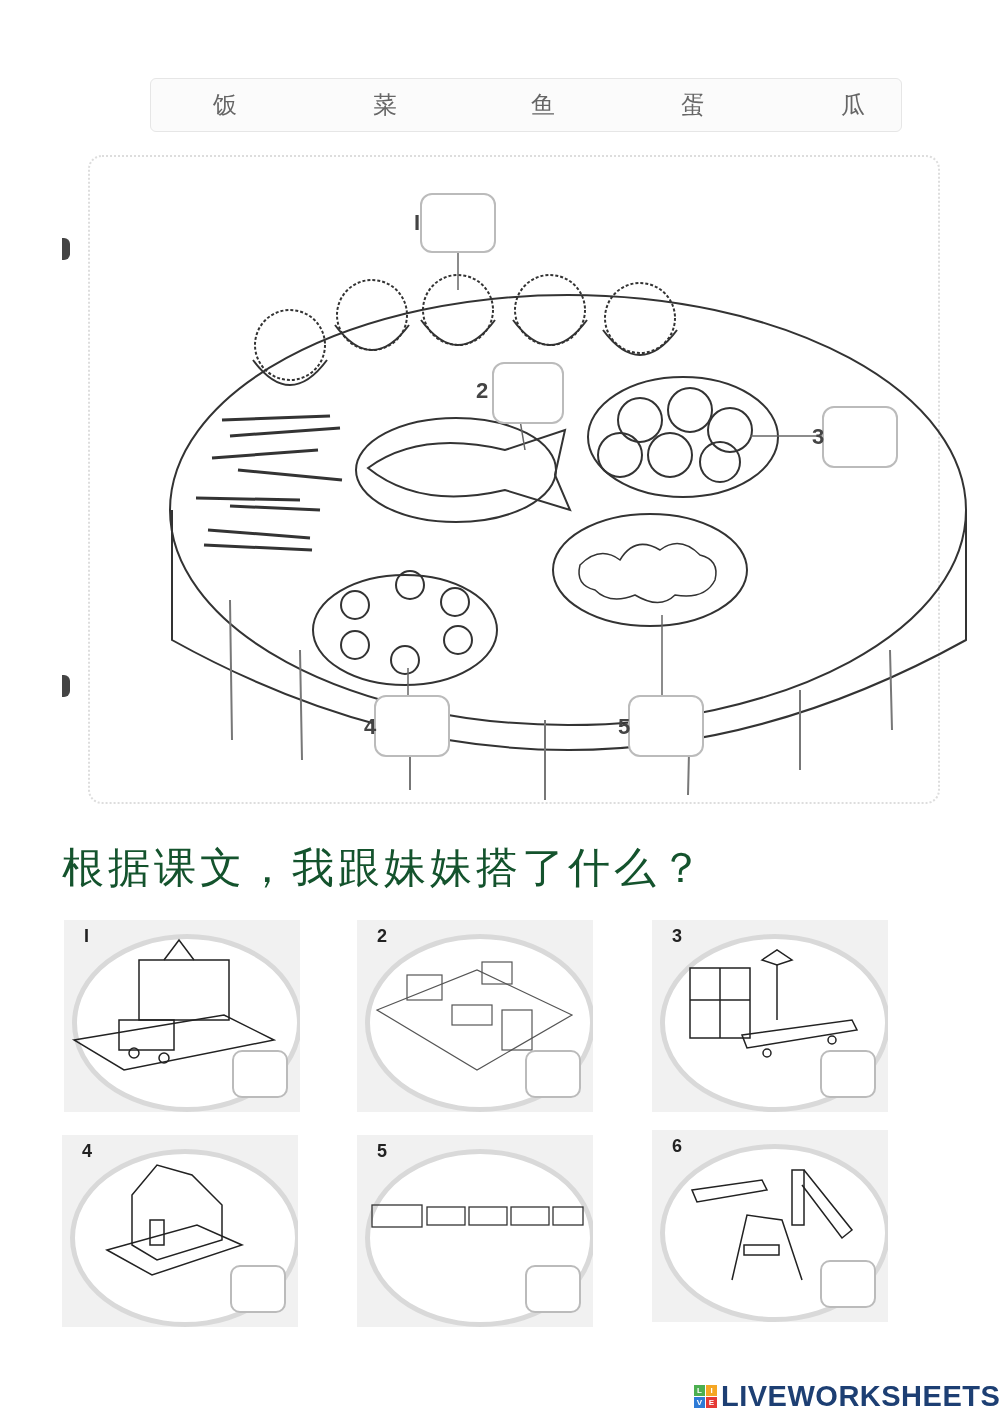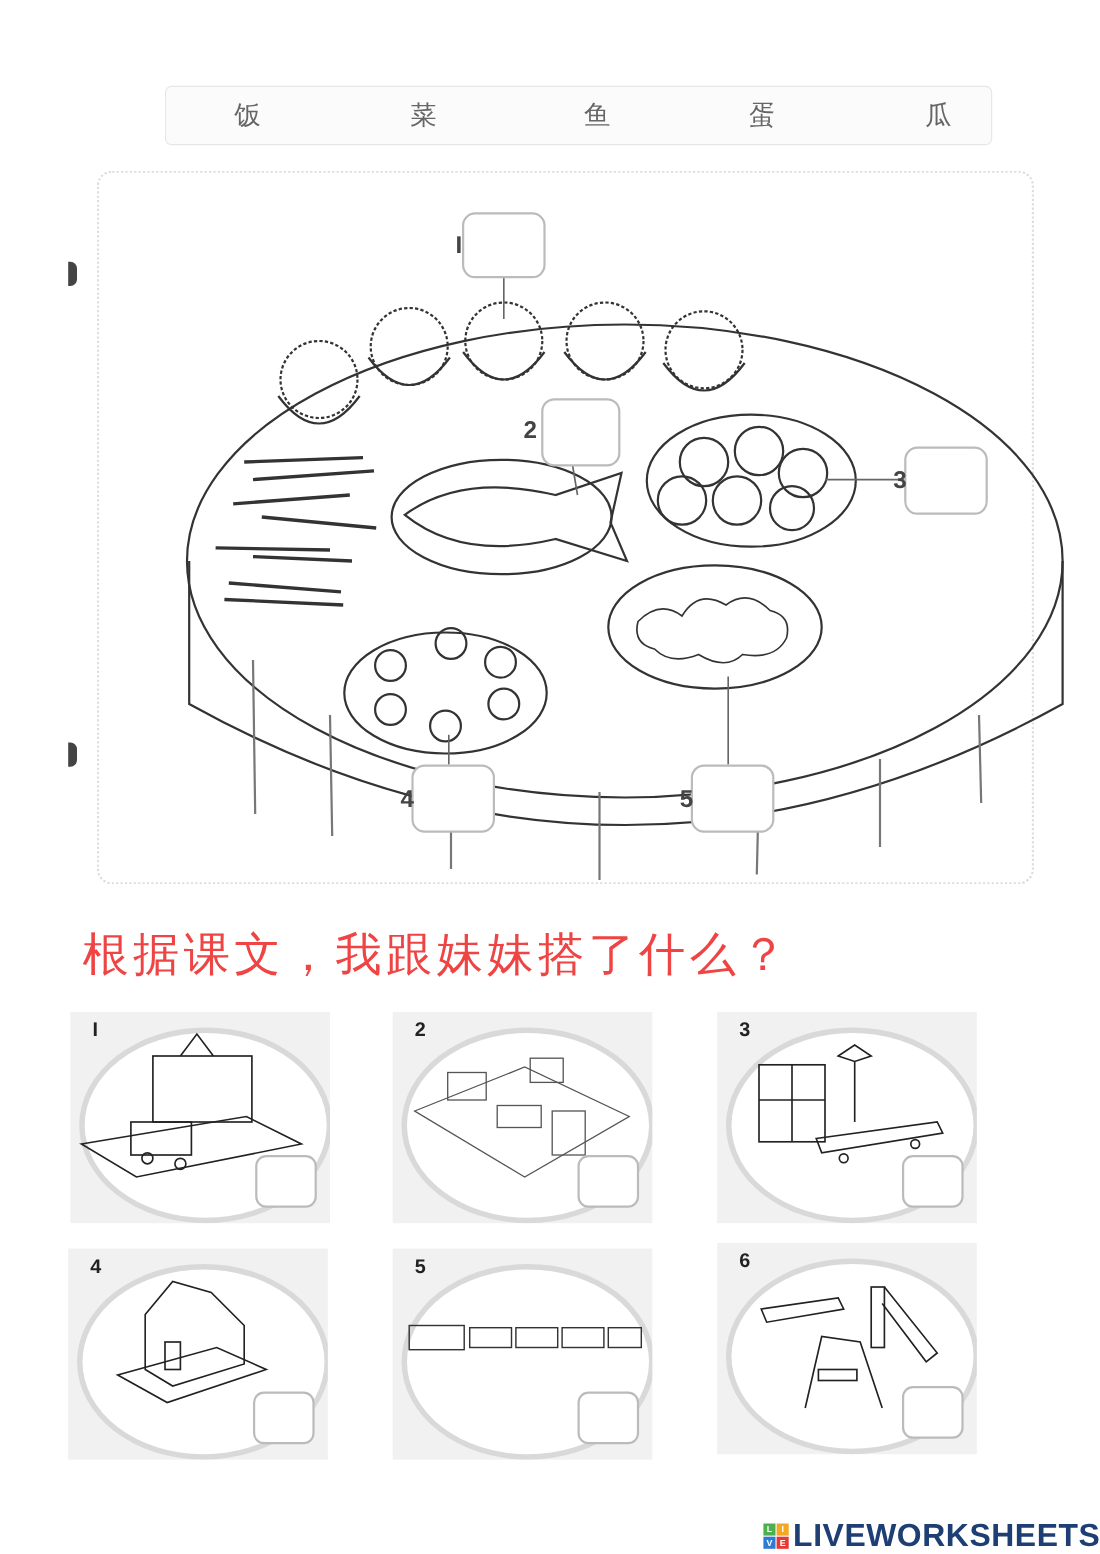--- a/index.html
+++ b/index.html
@@ -3,21 +3,21 @@
 <meta charset="utf-8">
 <style>
   html,body{margin:0;padding:0;background:#fff;}
   body{width:1000px;height:1413px;position:relative;overflow:hidden;font-family:"DejaVu Sans",sans-serif;color:#222;}
   .word-bank{position:absolute;left:150px;top:78px;width:750px;height:52px;border:1px solid #e6e6e6;border-radius:6px;background:#fbfbfb;}
   .word{position:absolute;top:10px;font-family:"DejaVu Serif",serif;font-size:24px;color:#666;}
   .scene{position:absolute;left:88px;top:155px;width:848px;height:645px;border:2px dotted #ddd;border-radius:14px;}
   .ans{position:absolute;border:2px solid #bbb;border-radius:12px;background:#fff;}
   .ans.drop{cursor:pointer;}
   .lbl{position:absolute;font-family:"Liberation Sans",sans-serif;font-weight:bold;font-size:22px;color:#444;}
-  .question{position:absolute;left:75px;top:840px;font-family:"DejaVu Serif",serif;font-size:42px;color:#ef4444;letter-spacing:4px;}
+  .question{position:absolute;left:62px;top:840px;font-family:"DejaVu Serif",serif;font-size:42px;color:#14532d;letter-spacing:4px;}
   .card{position:absolute;width:236px;height:192px;background:#f1f1f1;overflow:hidden;}
   .card .ellipse{position:absolute;left:8px;top:14px;width:220px;height:168px;border:5px solid #d9d9d9;border-radius:50%;background:#fff;}
   .card .num{position:absolute;left:20px;top:6px;font-family:"Liberation Sans",sans-serif;font-weight:bold;font-size:18px;color:#222;}
   .card .box{position:absolute;right:12px;bottom:14px;width:52px;height:44px;border:2px solid #bbb;border-radius:10px;background:#fff;}
   .logo{position:absolute;left:694px;top:1380px;display:flex;align-items:center;}
   .logo .tiles{display:grid;grid-template-columns:11px 11px;grid-gap:1px;margin-right:4px;}
   .logo .tiles span{width:11px;height:11px;font-size:8px;color:#fff;text-align:center;line-height:11px;font-weight:bold;font-family:"Liberation Sans",sans-serif;}
   .logo .text{font-family:"Liberation Sans",sans-serif;font-weight:bold;font-size:29px;color:#1d3f73;letter-spacing:0.5px;}
   .tab{position:absolute;width:8px;height:22px;background:#444;border-radius:0 6px 6px 0;left:62px;}
   svg{position:absolute;left:0;top:0;}

